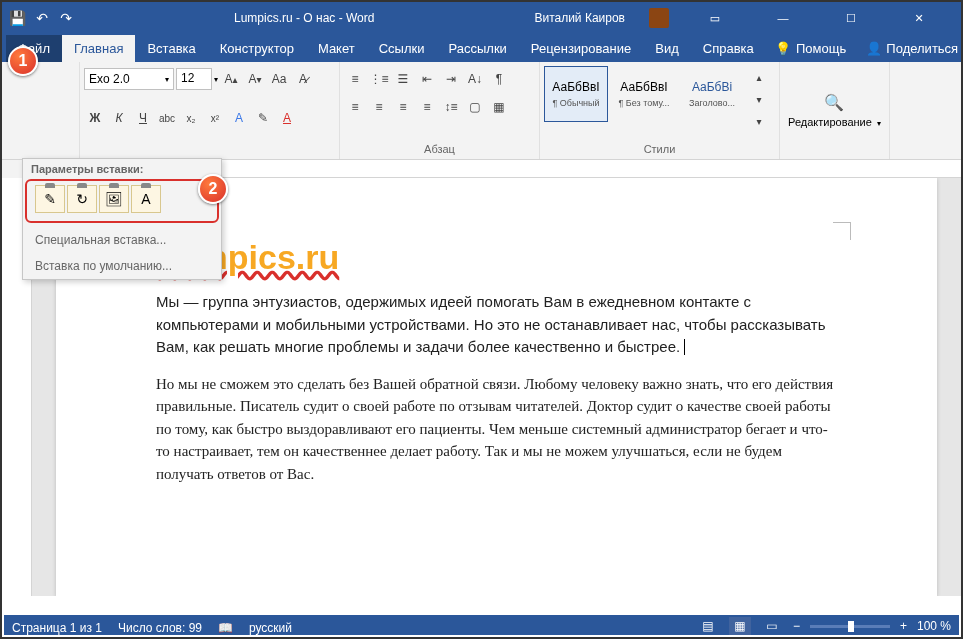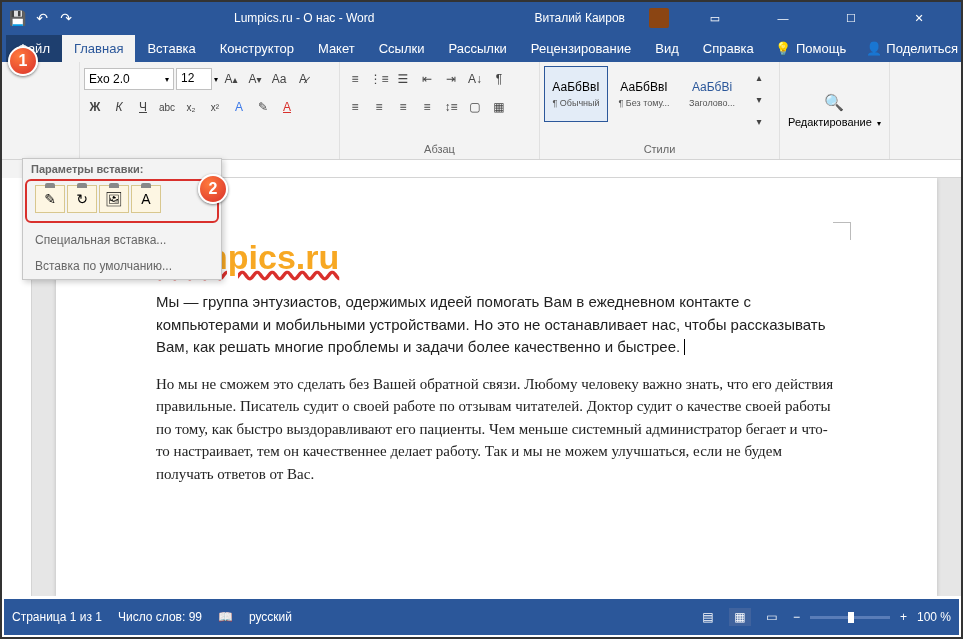--- a/index.html
+++ b/index.html
@@ -61,21 +61,21 @@
 .document-area { background: #e6e6e6; height: 418px; display: flex; position: relative; }
 .left-gutter { width: 30px; background: #fff; border-right: 1px solid #d4d4d4; }
 .page-wrap { flex: 1; background: #e6e6e6; overflow: hidden; padding: 0 24px; }
 .page { background: #fff; width: 100%; height: 100%; box-shadow: 0 1px 4px rgba(0,0,0,.2); padding: 60px 100px 20px 100px; position: relative; }
 .page-corner { position: absolute; top: 44px; right: 86px; width: 18px; height: 18px; border-top: 1px solid #bbb; border-right: 1px solid #bbb; }
 
 .doc-title { font-size: 34px; font-weight: bold; color: #f7a823; text-decoration: underline; text-decoration-color: #d9302c; text-decoration-style: wavy; margin-bottom: 14px; font-family: Arial, sans-serif; }
 .doc-para { font-size: 15px; line-height: 1.5; margin-bottom: 14px; color: #222; font-family: Georgia, serif; }
 .cursor { display: inline-block; width: 1px; height: 16px; background: #000; vertical-align: text-bottom; }
 
-.statusbar { position: absolute; bottom: 2px; left: 2px; right: 2px; height: 36px; background: #2b579a; color: #fff; display: flex; align-items: center; font-size: 12px; padding: 0 8px; gap: 16px; }
+.statusbar { position: absolute; bottom: 2px; left: 2px; right: 2px; height: 20px; background: #2b579a; color: #fff; display: flex; align-items: flex-end; font-size: 12px; padding: 0 8px; gap: 16px; }
 .status-right { margin-left: auto; display: flex; align-items: center; gap: 10px; }
 .view-btn { width: 22px; height: 18px; display: flex; align-items: center; justify-content: center; }
 .view-btn.active { background: #40639e; }
 .zoom-slider { width: 80px; height: 3px; background: #5a7db8; position: relative; }
 .zoom-thumb { position: absolute; left: 38px; top: -4px; width: 6px; height: 11px; background: #fff; }
 
 .chev::after { content: "▾"; font-size: 8px; margin-left: 2px; }
 </style>
 </head>
 <body>
@@ -119,21 +119,21 @@
       </div>
   </div>
 </div>
 
 <div class="ribbon">
   <div class="ribbon-group" style="width:78px;">
     <div class="ribbon-group-label"></div>
   </div>
 
   <div class="ribbon-group font-group">
-    <div class="ribbon-group-content" style="flex-direction:column;gap:4px;padding-top:4px;">
+    <div class="ribbon-group-content" style="flex-direction:column;gap:15px;padding-top:4px;">
       <div class="font-row">
         <div class="font-name">
             <span>Exo 2.0</span>
             <span style="margin-left:auto;font-size:8px;">▾</span>
           </div>
         <div class="font-size"><span>12</span></div>
         <span style="font-size:8px;">▾</span>
         <div class="rbtn">A<sup>▴</sup></div>
         <div class="rbtn">A<sup>▾</sup></div>
         <div class="rbtn">Aa</div>

